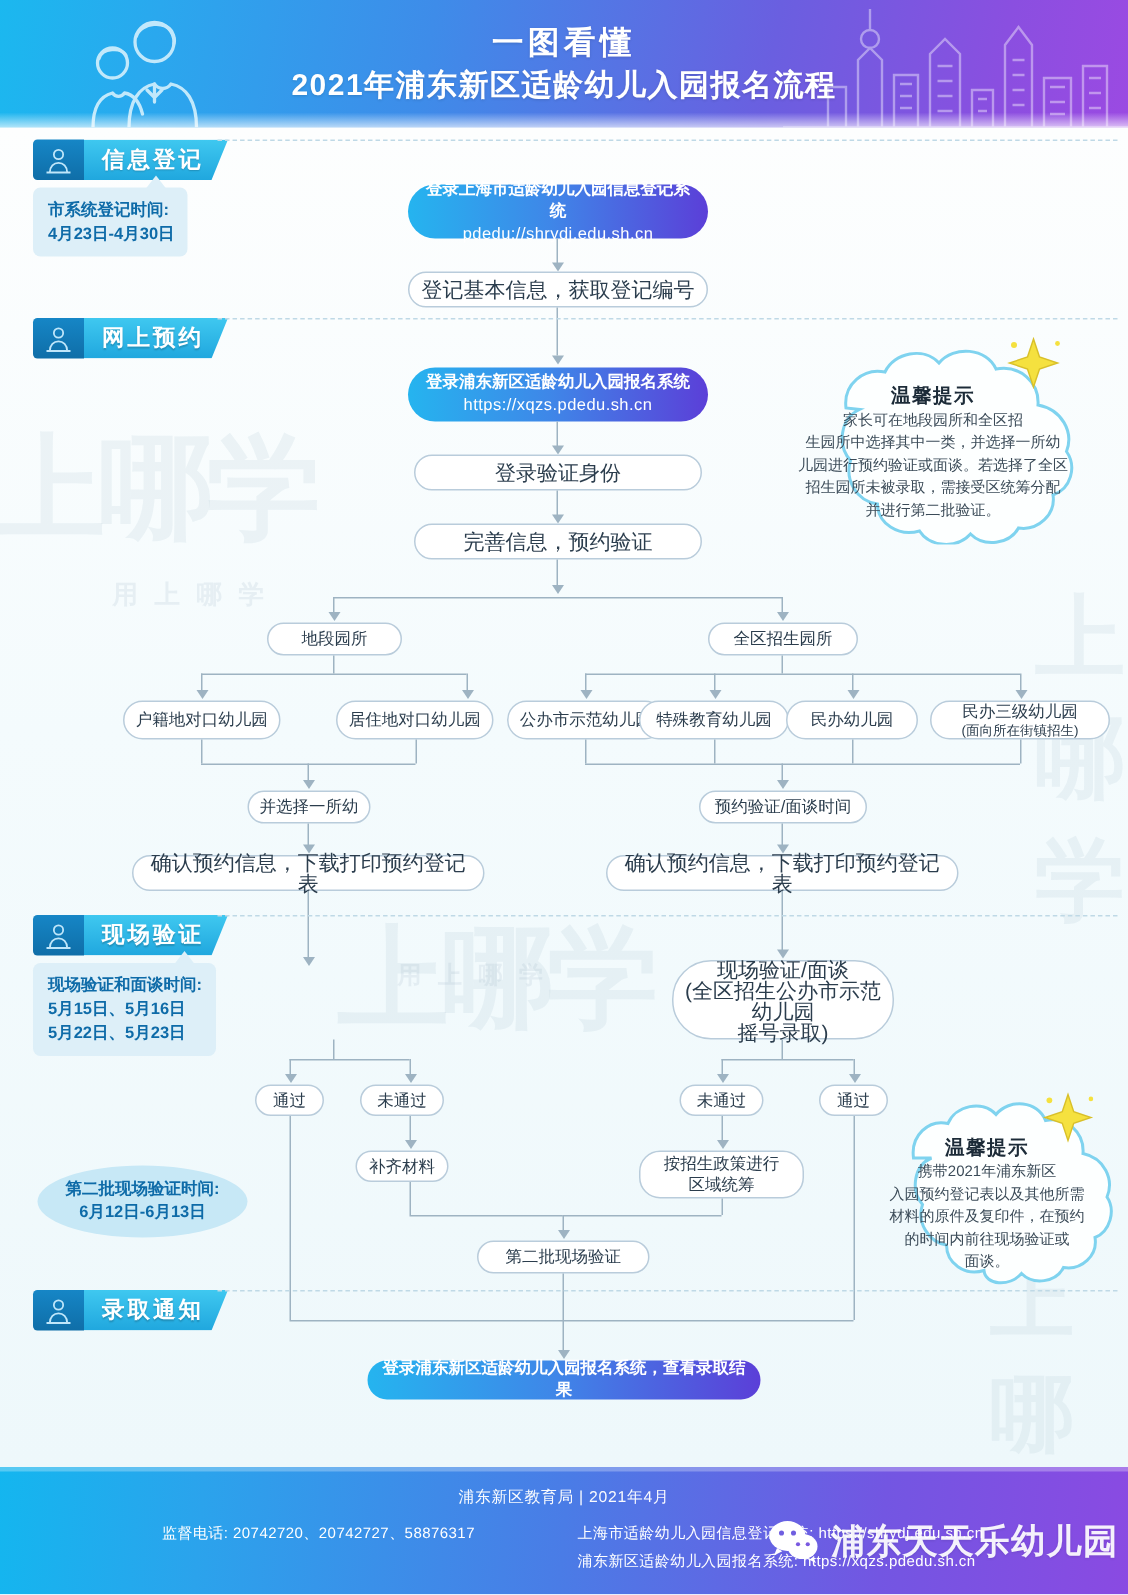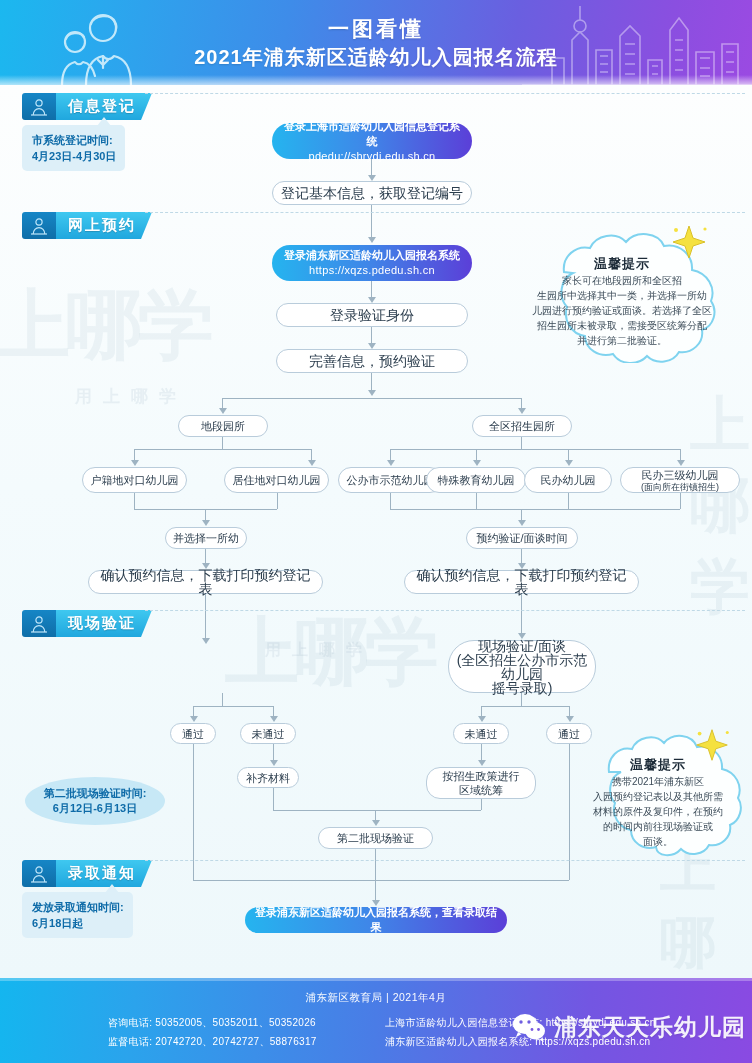--- a/index.html
+++ b/index.html
@@ -304,20 +304,25 @@
           <circle cx="10" cy="5" r="3.1"></circle>
               <path d="M4.2 17c0-4 2.7-6.4 5.8-6.4S15.8 13 15.8 17"></path>
           <path d="M2 17h16"></path>
             </g>
           </svg>
       </div>
       <div class="sec-label">现场验证</div>
     </div>
     <div class="sec-dots" style="left:145px; width:600px; top:525px;"></div>
 
+    <div class="callout" style="left:22px; top:557px;">
+      <div>现场验证和面谈时间:</div>
+      <div>5月15日、5月16日</div>
+      <div>5月22日、5月23日</div>
+    </div>
 
     <div class="arw" style="left:202px; top:553px;"></div>
     <div class="arw" style="left:518px; top:548px;"></div>
 
 
     <div class="node" style="left:448px; top:555px; width:148px; height:53px; border-radius:26px; flex-direction:column;">
       <span>现场验证/面谈</span>
       <span>(全区招生公办市示范幼儿园</span>
       <span>摇号录取)</span>
     </div>
@@ -381,24 +386,20 @@
           <circle cx="10" cy="5" r="3.1"></circle>
               <path d="M4.2 17c0-4 2.7-6.4 5.8-6.4S15.8 13 15.8 17"></path>
           <path d="M2 17h16"></path>
             </g>
           </svg>
       </div>
       <div class="sec-label">录取通知</div>
     </div>
     <div class="sec-dots" style="left:145px; width:600px; top:775px;"></div>
 
-    <div class="callout" style="left:22px; top:807px;">
-      <div>发放录取通知时间:</div>
-      <div>6月18日起</div>
-    </div>
 
     <div class="node-grad" style="left:245px; top:822px; width:262px; height:26px; border-radius:14px;">登录浦东新区适龄幼儿入园报名系统，查看录取结果</div>
 
     <div class="cloud" style="left:512px; top:143px; width:220px; height:135px;">
       <svg class="cloud-body" width="220" height="135" viewBox="0 0 220 135">
         <path d="M52 44c-2-16 12-27 26-24 6-13 26-17 36-6 10-12 32-10 38 4 16-3 29 9 28 24
                  16 3 24 18 19 31 7 10 3 25-9 29 2 13-10 24-23 22-6 11-23 13-32 4
                  -9 10-27 9-34-2-14 4-28-5-28-18-14-2-22-16-18-29-9-10-7-28 6-34z" fill="#fdffff" stroke="#7fd3ef" stroke-width="2"></path>
       </svg>
       <svg class="star" style="left:155px; top:-8px;" width="44" height="44" viewBox="0 0 44 44">
@@ -436,21 +437,20 @@
         <div>面谈。</div>
       </div>
     </div>
 
   </div>
 
   <div class="footer">
     <div class="footer-topline"></div>
     <div class="footer-top">浦东新区教育局  |  2021年4月</div>
     <div class="footer-col-l">
-      <div>咨询电话:  50352005、50352011、50352026</div>
       <div>监督电话:  20742720、20742727、58876317</div>
     </div>
     <div class="footer-col-r">
       <div>上海市适龄幼儿入园信息登记系统: https://shrydj.edu.sh.cn</div>
       <div>浦东新区适龄幼儿入园报名系统: https://xqzs.pdedu.sh.cn</div>
     </div>
     <div class="wechat-wm">
       <svg width="34" height="30" viewBox="0 0 34 30">
         <ellipse cx="13" cy="11" rx="12" ry="10" fill="#ffffff"></ellipse>
         <path d="M6 19 L4 24 L9.5 21.2 Z" fill="#ffffff"></path>

